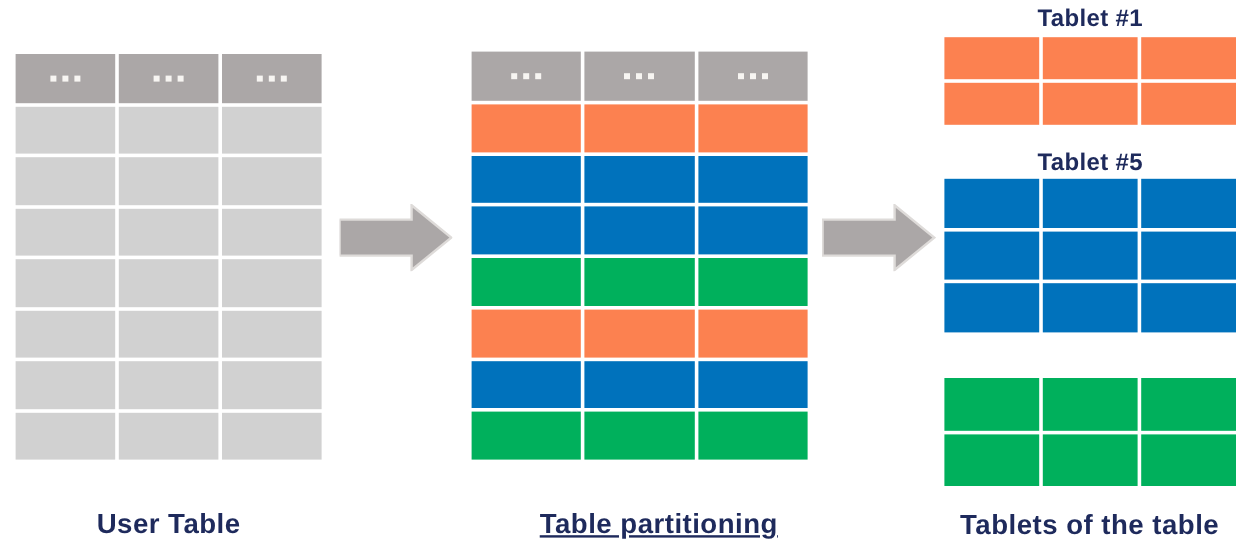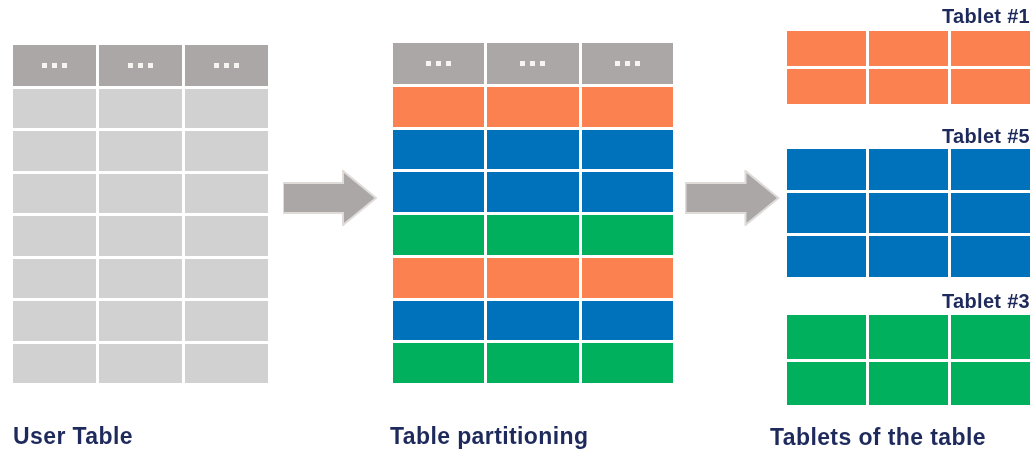--- a/index.html
+++ b/index.html
@@ -17,28 +17,28 @@
   .ellipsis{display:flex;gap:5px;align-items:center;}
   .dot{width:5px;height:5px;background:#f7f5f2;display:block;}
   
   #userTable{left:13px;top:45px;width:255px;height:338px;}
   #partTable{left:393px;top:43px;width:280px;height:340px;}
   
   #tablet1{left:787px;top:31px;width:243px;height:73px;}
   #tablet2{left:787px;top:149px;width:243px;height:128px;}
   #tablet3{left:787px;top:315px;width:243px;height:90px;}
   .caption{
-    position:absolute;text-align:left;font-weight:bold;
+    position:absolute;text-align:center;font-weight:bold;
     font-size:23px;letter-spacing:.4px;color:var(--navy,#1e2a5c);
   }
   #capUser{left:13px;top:423px;width:255px;}
-  #capPart{left:390px;top:423px;width:280px;}
+  #capPart{left:409px;top:423px;width:280px;text-decoration:underline;}
   #capTablets{left:770px;top:424px;width:276px;}
   .tablet-title{
-    position:absolute;left:787px;width:243px;text-align:right;
+    position:absolute;left:787px;width:243px;text-align:center;
     font-weight:bold;font-size:20px;letter-spacing:.3px;color:var(--navy,#1e2a5c);
   }
   #title1{top:5px;}
   #title2{top:125px;}
   #title3{top:290px;}
   .arrow{position:absolute;}
   #arrow1{left:283px;top:170px;}
   #arrow2{left:685px;top:170px;}
 </style>
 </head>
@@ -162,21 +162,20 @@
       <div class="cell" style="background: rgb(0, 114, 188);"></div>
       <div class="cell" style="background: rgb(0, 114, 188);"></div>
       <div class="cell" style="background: rgb(0, 114, 188);"></div>
       <div class="cell" style="background: rgb(0, 114, 188);"></div>
       <div class="cell" style="background: rgb(0, 114, 188);"></div>
       <div class="cell" style="background: rgb(0, 114, 188);"></div>
       <div class="cell" style="background: rgb(0, 114, 188);"></div>
       <div class="cell" style="background: rgb(0, 114, 188);"></div>
     </div>
 
-  <div class="tablet-title" id="title3">Tablet #3</div>
   <div class="grid" id="tablet3" style="grid-template-columns: repeat(3, 1fr); grid-template-rows: repeat(2, 1fr);">
       <div class="cell" style="background: rgb(0, 176, 92);"></div>
       <div class="cell" style="background: rgb(0, 176, 92);"></div>
       <div class="cell" style="background: rgb(0, 176, 92);"></div>
       <div class="cell" style="background: rgb(0, 176, 92);"></div>
       <div class="cell" style="background: rgb(0, 176, 92);"></div>
       <div class="cell" style="background: rgb(0, 176, 92);"></div>
     </div>
 
   <div class="caption" id="capTablets">Tablets of the table</div>

